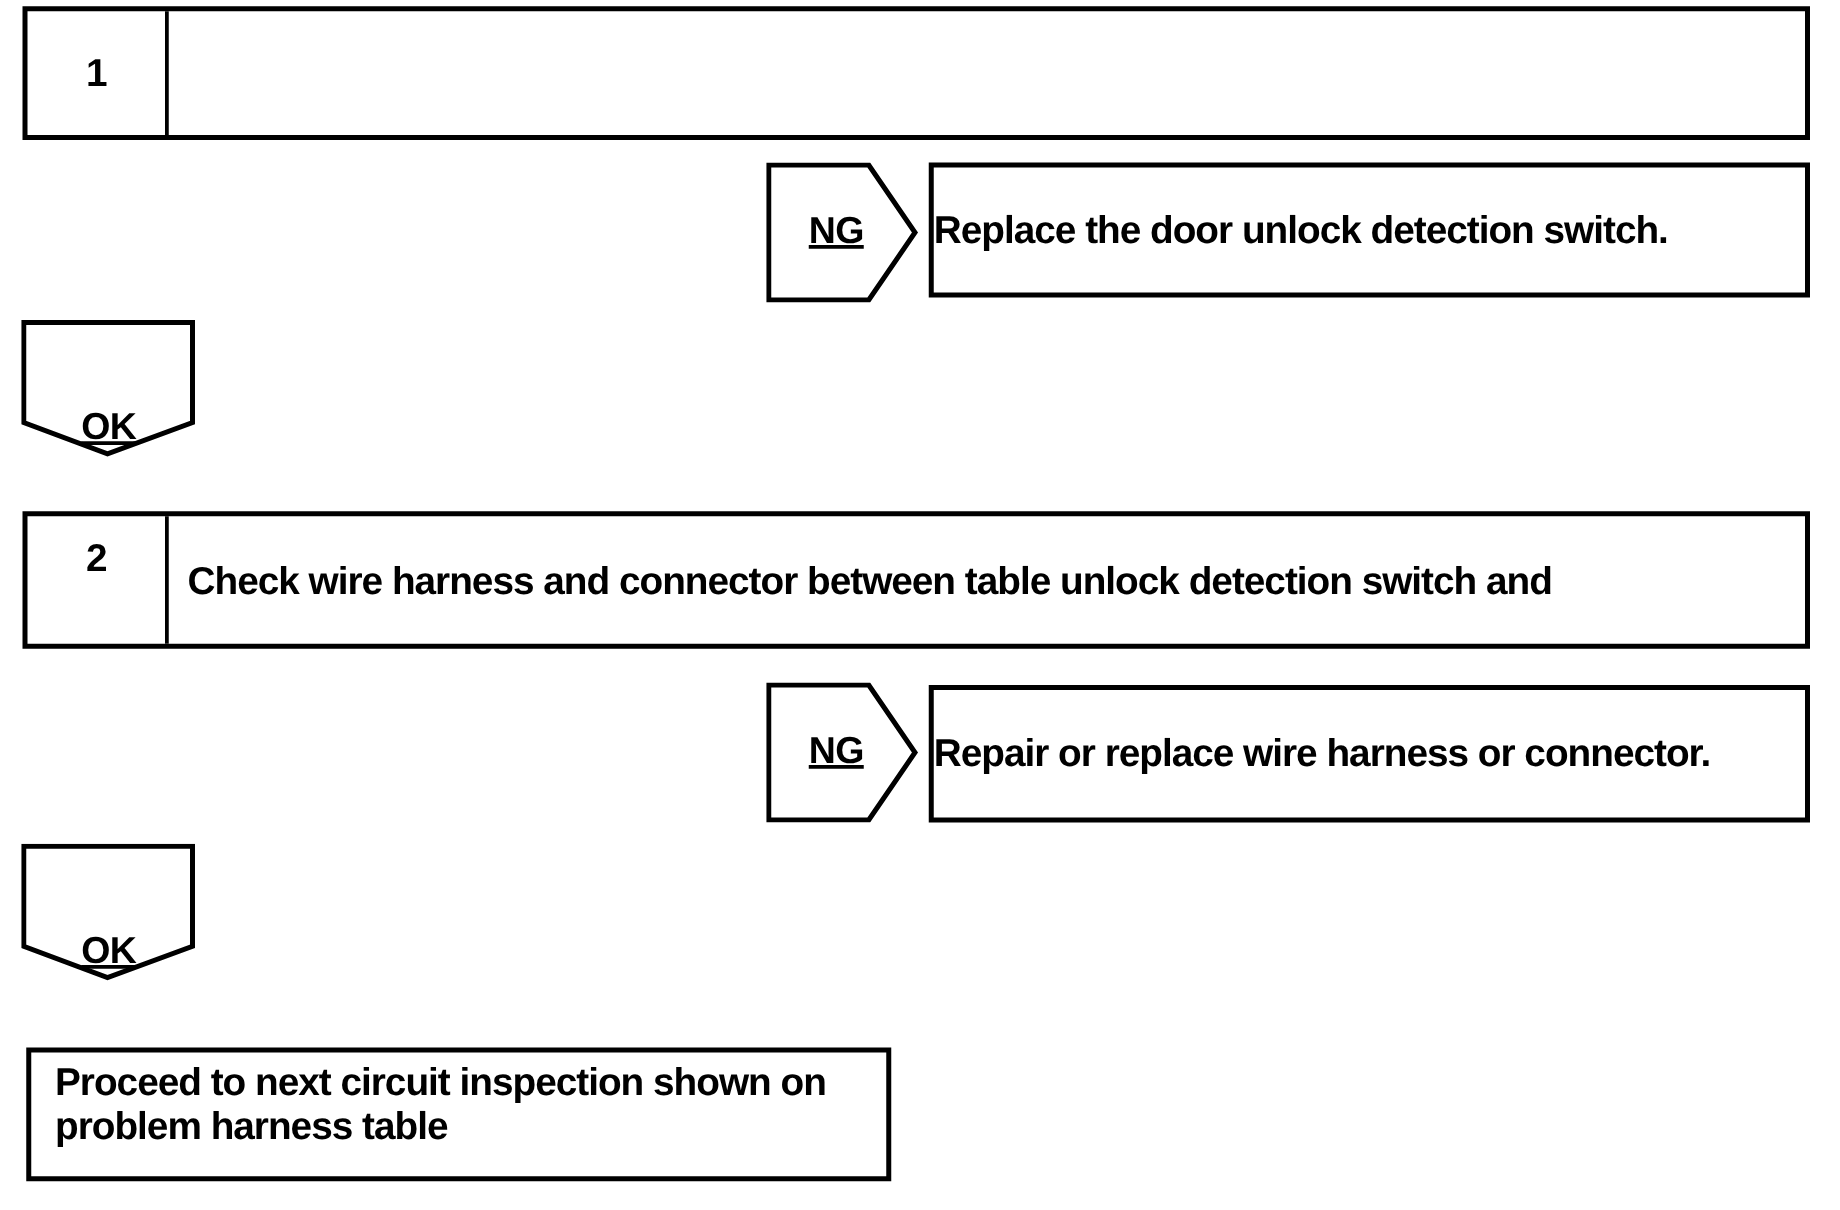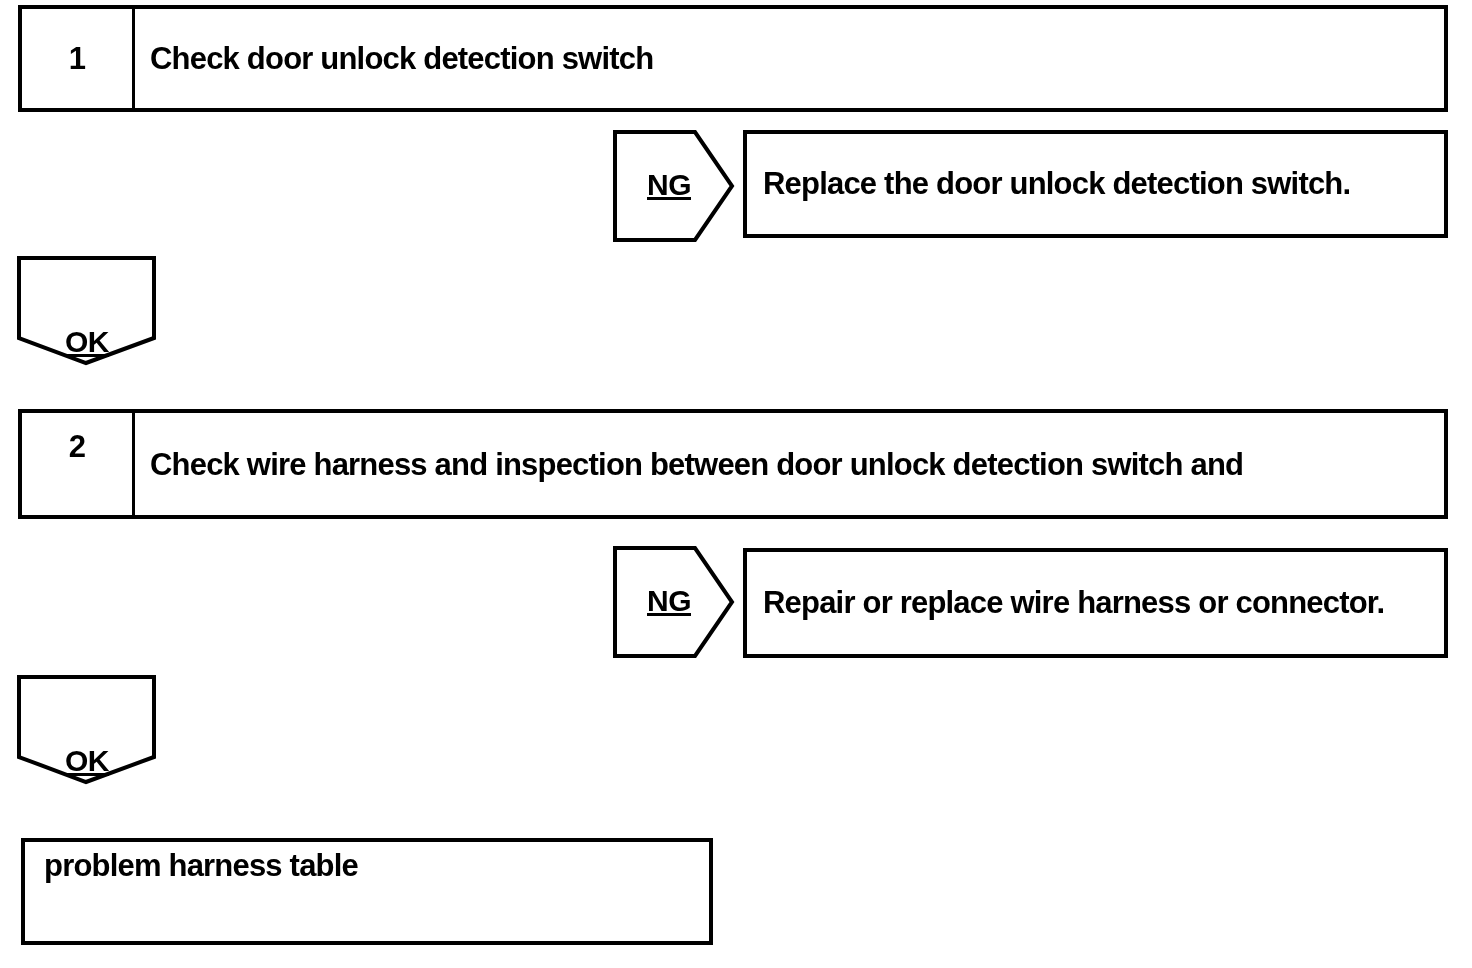--- a/index.html
+++ b/index.html
@@ -54,21 +54,21 @@
   }
   .step-title-cell .line { white-space: nowrap; }
 
   
   .result-box {
     border: 4px solid #000000;
     background: #ffffff;
     box-sizing: border-box;
     display: flex;
     align-items: center;
-    padding-left: 16px;
+    padding-left: 0;
     padding-right: 8px;
     font-size: 31px;
     letter-spacing: -0.8px;
     white-space: nowrap;
   }
 
   
   .pent { display: block; }
   .pent-wrap { position: absolute; }
   .pent-label {
@@ -97,23 +97,20 @@
 </style>
 </head>
 <body>
 
 <div class="canvas">
 
   <div class="abs step-box" style="left:18px; top:5px; width:1430px; height:107px;">
     <div class="step-number-cell">
       <span class="num">1</span>
     </div>
-    <div class="step-title-cell">
-      <div class="line">Check door unlock detection switch</div>
-    </div>
   </div>
 
   <div class="pent-wrap" style="left:613px; top:130px; width:122px; height:112px;">
     <svg class="pent" width="122" height="112" viewBox="0 0 122 112">
       <polygon points="2,2 82,2 119,56 82,110 2,110" fill="#ffffff" stroke="#000000" stroke-width="4" stroke-miterlimit="10"></polygon>
     </svg>
     <div class="pent-label ng-label-area">NG</div>
   </div>
 
   <div class="abs result-box" style="left:743px; top:130px; width:705px; height:108px;">
@@ -125,21 +122,21 @@
       <polygon points="2,2 137,2 137,82 69,107 2,82" fill="#ffffff" stroke="#000000" stroke-width="4" stroke-miterlimit="10"></polygon>
     </svg>
     <div class="pent-label ok-label-area">OK</div>
   </div>
 
   <div class="abs step-box" style="left:18px; top:409px; width:1430px; height:110px;">
     <div class="step-number-cell align-first-line">
       <span class="num">2</span>
     </div>
     <div class="step-title-cell">
-      <div class="line">Check wire harness and inspection between door unlock detection switch and</div>
+      <div class="line">Check wire harness and connector between table unlock detection switch and</div>
     </div>
   </div>
 
   <div class="pent-wrap" style="left:613px; top:546px; width:122px; height:112px;">
     <svg class="pent" width="122" height="112" viewBox="0 0 122 112">
       <polygon points="2,2 82,2 119,56 82,110 2,110" fill="#ffffff" stroke="#000000" stroke-width="4" stroke-miterlimit="10"></polygon>
     </svg>
     <div class="pent-label ng-label-area">NG</div>
   </div>
 
@@ -148,16 +145,17 @@
   </div>
 
   <div class="pent-wrap" style="left:17px; top:675px; width:140px; height:110px;">
     <svg class="pent" width="140" height="110" viewBox="0 0 140 110">
       <polygon points="2,2 137,2 137,82 69,107 2,82" fill="#ffffff" stroke="#000000" stroke-width="4" stroke-miterlimit="10"></polygon>
     </svg>
     <div class="pent-label ok-label-area">OK</div>
   </div>
 
   <div class="abs end-box" style="left:21px; top:838px; width:692px; height:107px;">
+    <div class="line">Proceed to next circuit inspection shown on</div>
     <div class="line">problem harness table</div>
   </div>
 
 </div>
 
 </body></html>

